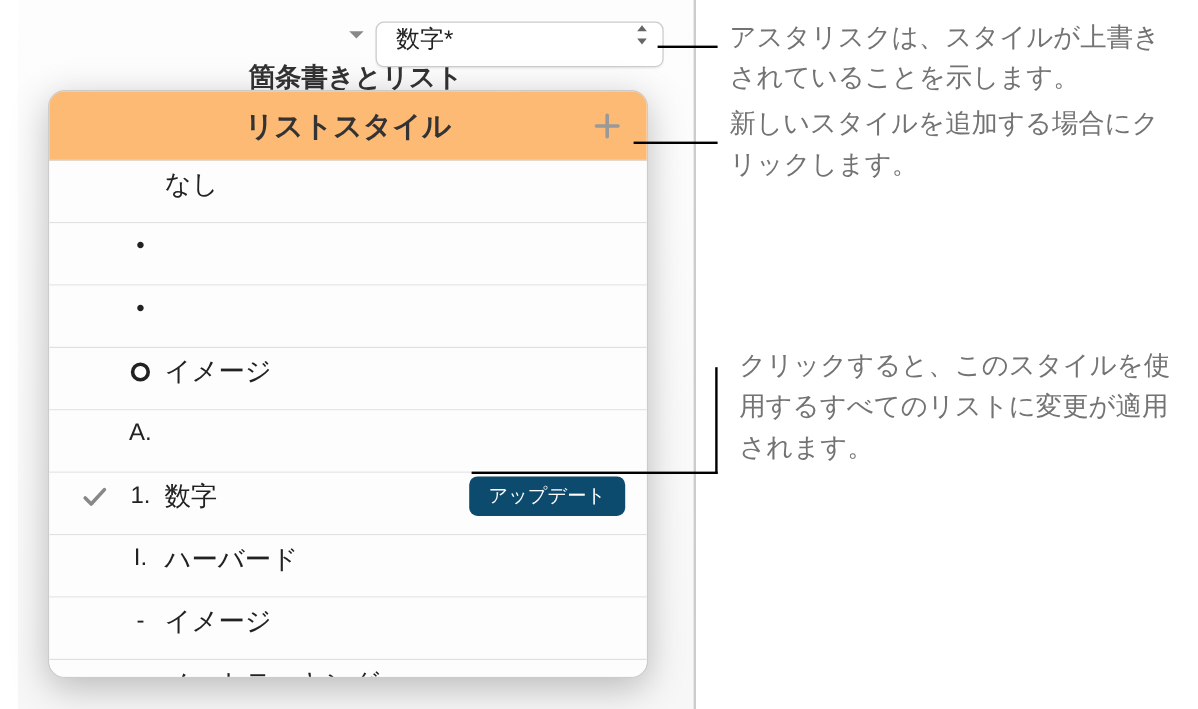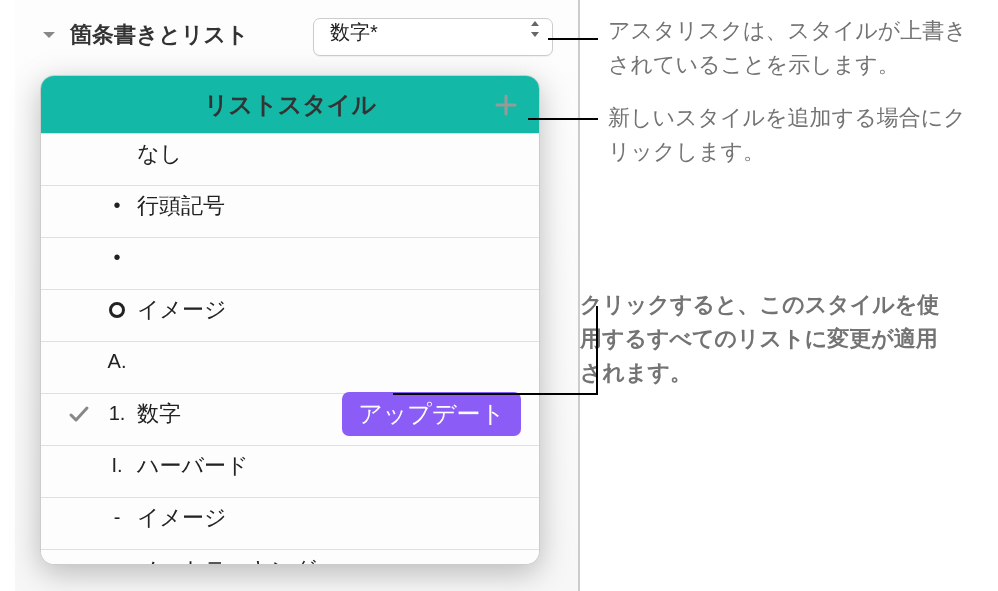--- a/index.html
+++ b/index.html
@@ -13,20 +13,21 @@
       height: 591px;
       border-right: 2px solid #ccc;
       background: linear-gradient(#fdfdfd, #f7f7f7);
     }
 
     .section-header {
       display: flex;
       align-items: center;
       padding: 20px 25px 10px 25px;
       gap: 12px;
+      flex-direction: column;
     }
     .disclosure-icon {
       width: 18px; height: 18px;
       display: flex; align-items: center; justify-content: center;
     }
     .disclosure-icon svg { width: 16px; height: 16px; fill: #888; }
     .section-title { font-size: 22px; font-weight: 600; color: #333; }
 
     .dropdown {
       position: absolute;
@@ -71,21 +72,21 @@
       filter: drop-shadow(0 -1px 1px rgba(0,0,0,0.15));
     }
 
     .popover-header {
       height: 58px;
       display: flex;
       align-items: center;
       justify-content: center;
       border-bottom: 1px solid #ddd;
       position: relative;
-      background: #14b8a6;
+      background: #fdba74;
     }
     .popover-title { font-size: 24px; font-weight: 600; color: #333; }
     .add-button {
       position: absolute;
       right: 18px;
       top: 50%;
       transform: translateY(-50%);
       width: 30px; height: 30px;
       display: flex; align-items: center; justify-content: center;
     }
@@ -100,23 +101,23 @@
       padding: 0 18px 12px 20px;
       background: #fdfdfd;
     }
     .check-col { width: 36px; display: flex; align-items: center; justify-content: center; }
     .check-col svg { width: 22px; height: 22px; stroke: #888; stroke-width: 3; fill: none; stroke-linecap: round; stroke-linejoin: round; }
     .bullet-col { width: 40px; text-align: center; font-size: 20px; color: #222; }
     .bullet-col.circle { display:flex; align-items:center; justify-content:center; }
     .bullet-col.circle .ring { width:16px; height:16px; border:3px solid #222; border-radius:50%; }
     .style-name { flex: 1; font-size: 22px; color: #222; }
     .update-btn {
-      background: #8b5cf6;
+      background: #0c4a6e;
       color: #fff;
-      font-size: 24px;
+      font-size: 16px;
       font-weight: 500;
       padding: 6px 16px;
       border-radius: 7px;
       border: none;
     }
 
     .callout {
       position: absolute;
       font-size: 22px;
       line-height: 1.55;
@@ -164,21 +165,20 @@
     </div>
     <div class="style-list" id="style-list">
         <div class="style-row">
           <span class="check-col"></span>
           <span class="bullet-col"></span>
           <span class="style-name">なし</span>
         </div>
         <div class="style-row">
           <span class="check-col"></span>
           <span class="bullet-col">•</span>
-          <span class="style-name">行頭記号</span>
         </div>
         <div class="style-row">
           <span class="check-col"></span>
           <span class="bullet-col">•</span>
         </div>
         <div class="style-row">
           <span class="check-col"></span>
           <span class="bullet-col circle">
             <span class="ring"></span>
           </span>
@@ -214,18 +214,18 @@
           <span class="style-name">ノートテーキング</span>
         </div>
       </div>
   </div>
 
 </div>
 
 <div class="callout" style="left:608px; top:14px; width:380px;">アスタリスクは、スタイルが上書きされていることを示します。</div>
 <div class="callout-line" style="left:548px; top:38px; width:50px;"></div>
 
-<div class="callout" style="left:608px; top:101px; width:380px;">新しいスタイルを追加する場合にクリックします。</div>
+<div class="callout" style="left:608px; top:86px; width:380px;">新しいスタイルを追加する場合にクリックします。</div>
 <div class="callout-line" style="left:528px; top:118px; width:70px;"></div>
 
-<div class="callout" style="left:580px; top:288px; width:380px;font-weight:bold;">クリックすると、このスタイルを使用するすべてのリストに変更が適用されます。</div>
+<div class="callout" style="left:616px; top:288px; width:380px;">クリックすると、このスタイルを使用するすべてのリストに変更が適用されます。</div>
 <div class="callout-line" style="left:393px; top:393px; width:205px;"></div>
 <div class="callout-line" style="left:596px; top:306px; width:1.5px; height:89px;"></div>
 
 </body></html>

